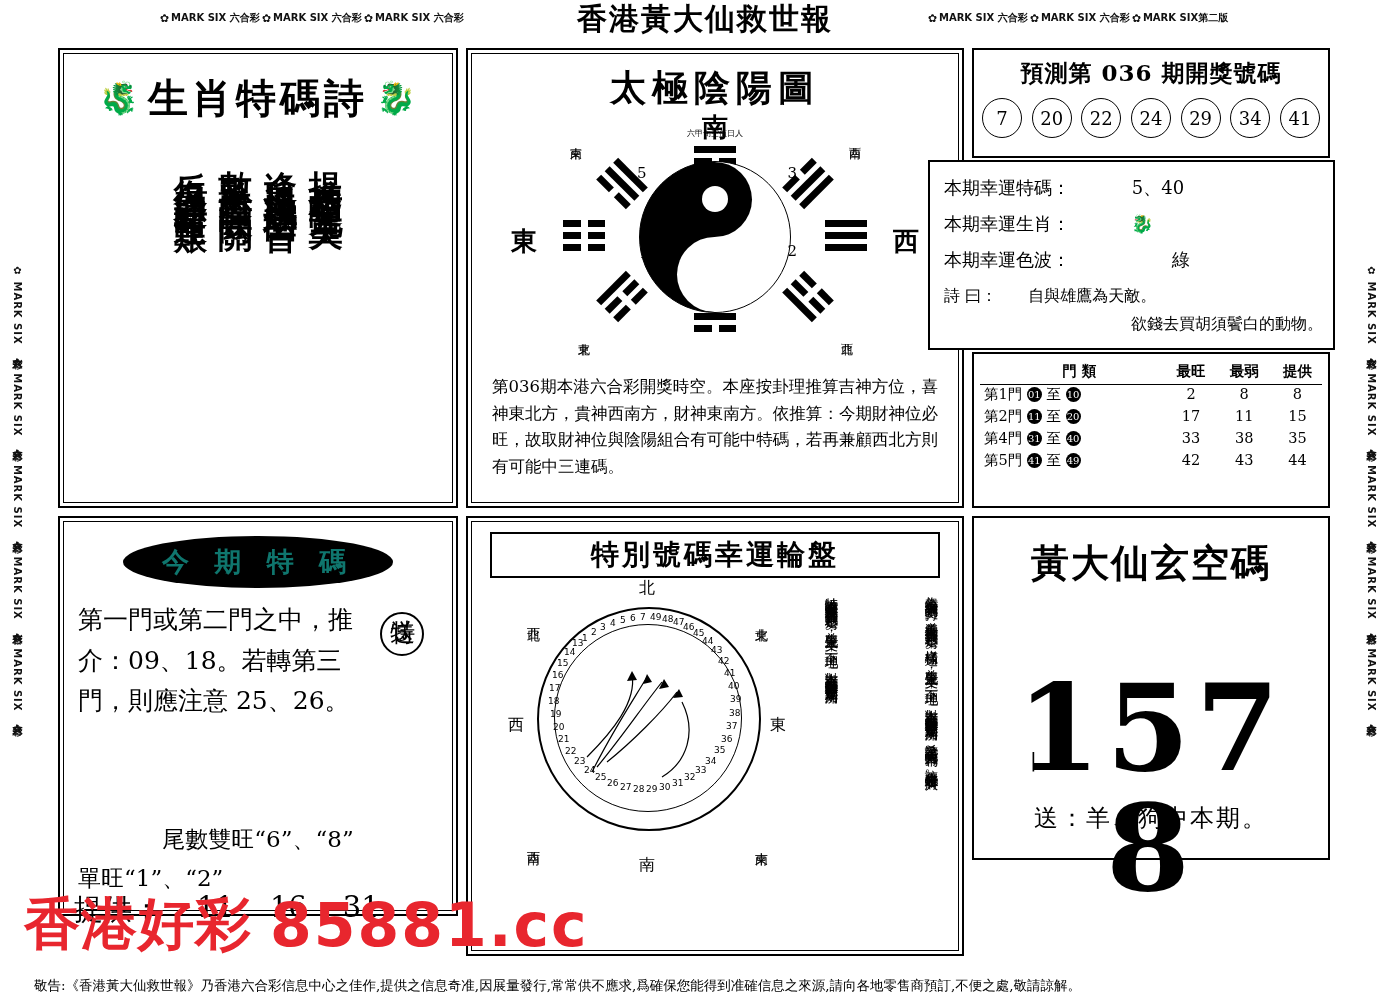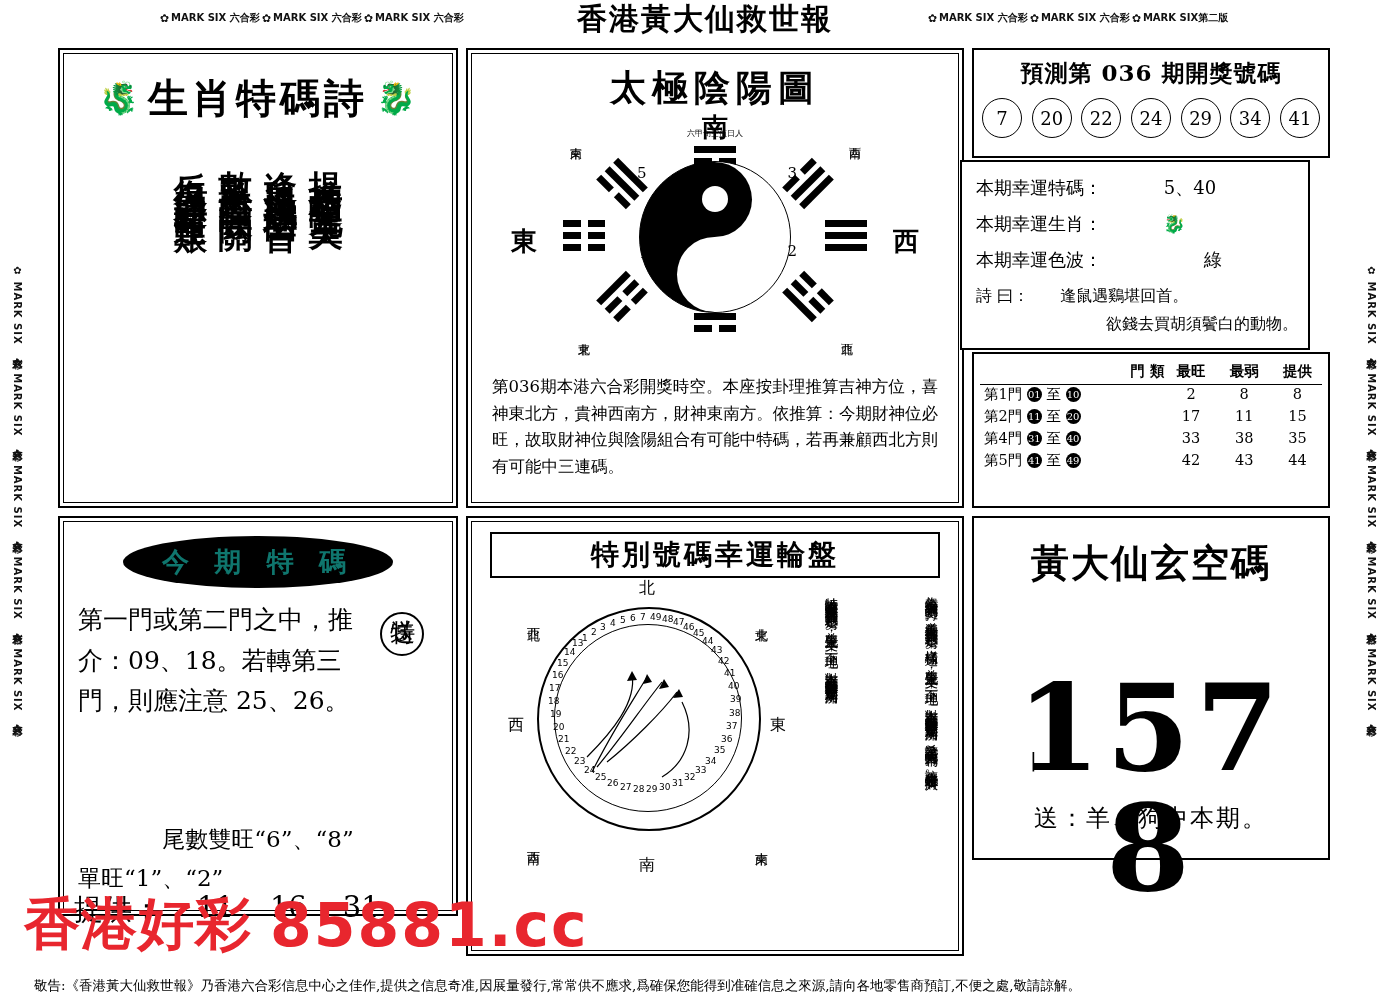--- a/index.html
+++ b/index.html
@@ -73,21 +73,21 @@
 
   
   #predict{left:972px;top:48px;width:358px;height:110px;}
   .predict-title{position:absolute;left:0;right:0;top:8px;text-align:center;
     font-family:"DejaVu Serif","Liberation Serif",serif;font-size:23px;font-weight:bold;letter-spacing:1px;}
   .balls{position:absolute;left:8px;right:8px;top:48px;display:flex;justify-content:space-between;}
   .ball{width:38px;height:38px;border:1.5px solid #000;border-radius:50%;display:flex;align-items:center;
     justify-content:center;font-size:18px;font-family:"DejaVu Serif",serif;}
 
   
-  #lucky{left:960px;top:160px;width:350px;height:190px;}
+  #lucky{left:928px;top:160px;width:407px;height:190px;}
   .lucky-row{position:absolute;left:14px;right:14px;font-family:"DejaVu Serif","Liberation Serif",serif;font-size:18px;}
   .lucky-row .lab{display:inline-block;}
   .lucky-row .val{margin-left:56px;}
   .poem-line{position:absolute;left:14px;right:10px;font-family:"DejaVu Serif","Liberation Serif",serif;font-size:16px;}
 
   
   #tablep{left:972px;top:352px;width:358px;height:156px;}
   table.men{position:absolute;left:6px;top:6px;width:344px;border-collapse:collapse;
     font-family:"DejaVu Serif","Liberation Serif",serif;font-size:14.5px;}
   table.men th{font-weight:bold;padding:2px 0;}
@@ -346,30 +346,30 @@
     <div class="lucky-row" style="top:50px;">
       <span class="lab">本期幸運生肖：</span>
       <span class="val">🐉</span>
     </div>
     <div class="lucky-row" style="top:86px;">
       <span class="lab">本期幸運色波：</span>
       <span class="val" style="margin-left:96px">綠</span>
     </div>
     <div class="poem-line" style="top:124px;">
       <span>詩 曰：</span>
-      <span style="margin-left:26px">逢鼠遇鷄堪回首。</span>
+      <span style="margin-left:26px">自與雄鷹為天敵。</span>
     </div>
     <div class="poem-line" style="top:152px;text-align:right;">欲錢去買胡須鬢白的動物。</div>
   </div>
 
   <div class="panel" id="tablep">
     <table class="men">
       <thead>
         <tr>
-          <th style="text-align:right;padding-left:14px;">門 類</th>
+          <th style="text-align:center;padding-left:14px;">門 類</th>
           <th>最旺</th>
           <th>最弱</th>
           <th>提供</th>
         </tr>
       </thead>
       <tbody>
         <tr>
           <td class="first">
             <span>第1門</span>
             <span class="minib">01</span>

